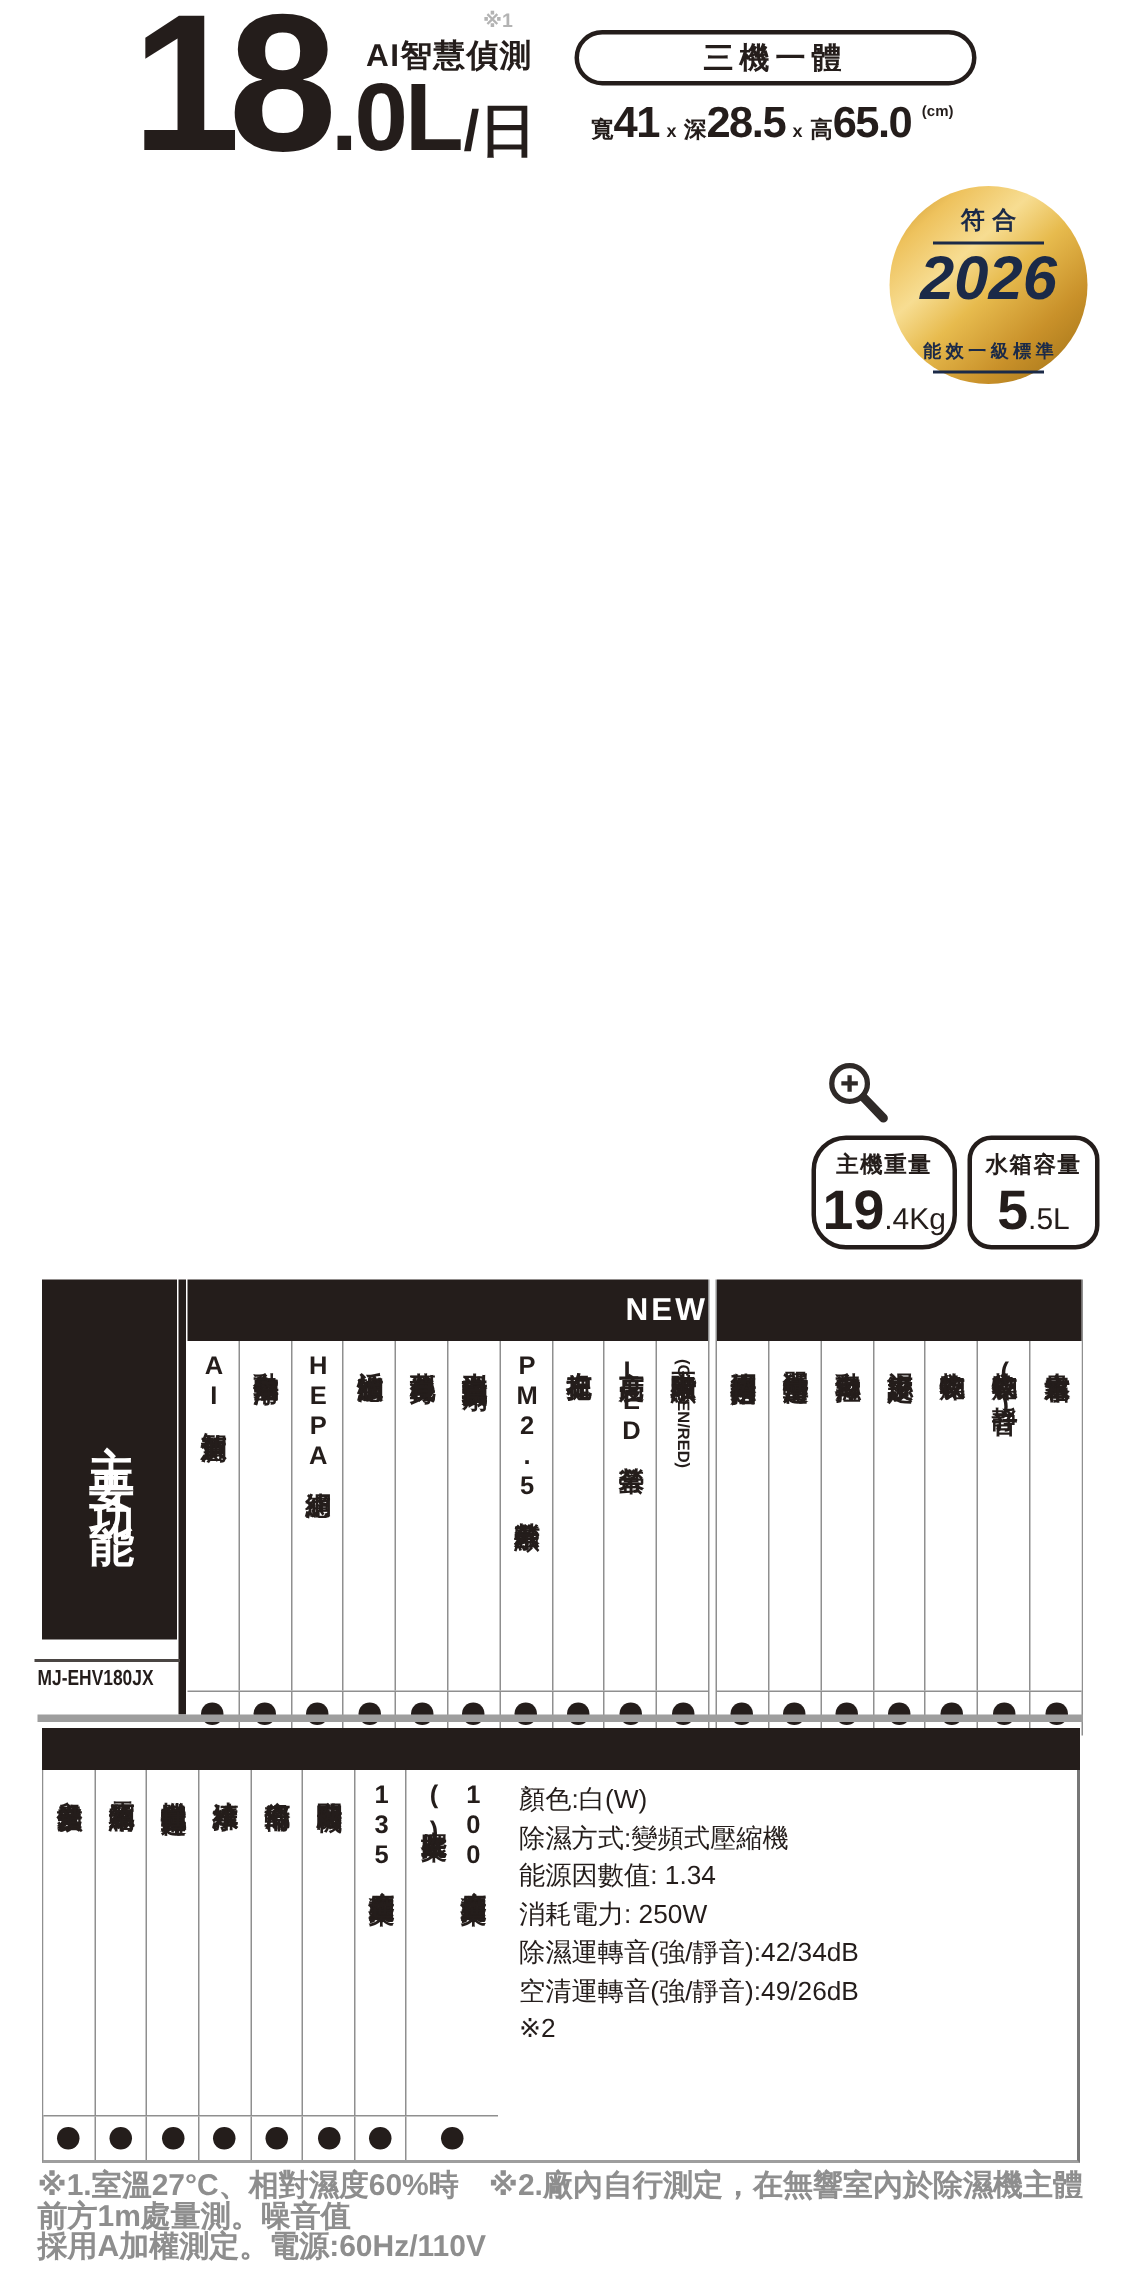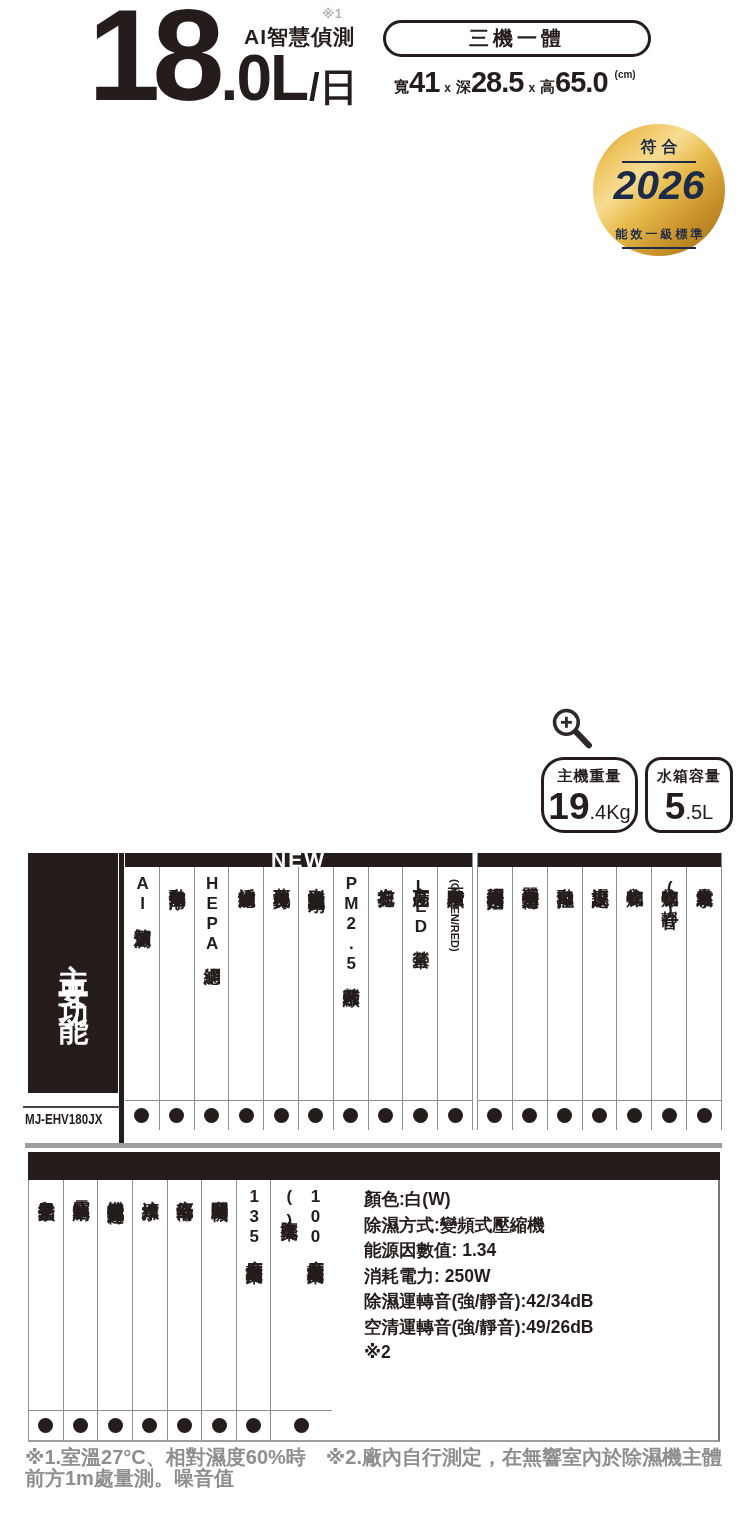--- a/index.html
+++ b/index.html
@@ -46,21 +46,21 @@
 
   
   .stat{top:757px;height:76px;border:3px solid var(--ink);border-radius:16px;text-align:center;background:#fff;}
   .stat-a{left:541px;width:97px;border-radius:23px;}
   .stat-b{left:645px;width:88px;}
   .stat-label{font-size:15px;font-weight:800;margin-top:7px;letter-spacing:1px;}
   .stat-value{font-size:37px;font-weight:800;line-height:1;margin-top:2px;white-space:nowrap;}
   .stat-unit{font-size:20px;font-weight:400;}
 
   
-  .gbar{height:14px;background:var(--ink);display:flex;align-items:center;justify-content:center;}
+  .gbar{height:41px;background:var(--ink);display:flex;align-items:center;justify-content:flex-end;}
   .newlab{color:#fff;font-weight:800;font-size:21px;letter-spacing:2px;}
   .gbody{display:flex;height:233px;background:#fff;}
   .gdots{display:flex;height:30px;border-top:1px solid var(--cell-line);}
   .vcell{flex:1;display:flex;justify-content:center;padding-top:7px;border-left:1px solid var(--cell-line);overflow:hidden;}
   .vcell:first-child{border-left:none;}
   .vcell.wide{flex:1.8;}
   .vwrap{writing-mode:vertical-rl;text-orientation:upright;font-size:17px;font-weight:700;line-height:1.55;letter-spacing:1px;}
   .vline{white-space:nowrap;}
   .sideways{text-orientation:sideways;font-size:11px;letter-spacing:0;}
   .vdot{flex:1;border-left:1px solid var(--cell-line);display:flex;align-items:center;justify-content:center;}
@@ -83,21 +83,21 @@
   .t1-grayline{position:absolute;left:0;top:290px;width:697px;height:5px;background:var(--line-gray);}
 
   
   .t2{left:25px;top:1152px;width:697px;height:290px;}
   .t2-bar{position:absolute;left:3px;top:0;width:692px;height:28px;background:var(--ink);}
   .t2-cols{position:absolute;left:3px;top:28px;width:304px;border-left:1px solid var(--cell-line);border-bottom:2px solid var(--line-gray);}
   .t2-cols .gbody{height:230px;}
   .t2-specs{position:absolute;left:307px;top:28px;width:388px;height:262px;
             border-right:2px solid #777;border-bottom:2px solid var(--line-gray);
             padding:7px 0 0 14px;}
-  .spec-line{font-size:17.5px;font-weight:700;line-height:25.5px;white-space:nowrap;margin-left:18px;}
+  .spec-line{font-size:17.5px;font-weight:400;line-height:25.5px;white-space:nowrap;}
 
   
   .footer{left:25px;top:1447px;width:705px;color:var(--note-gray);font-size:20px;font-weight:700;line-height:20.5px;}
   .foot-gap{margin-top:4px;}
 </style>
 </head>
 <body>
 
 <div class="page">
 
@@ -383,15 +383,16 @@
         <div class="spec-line">能源因數值: 1.34</div>
         <div class="spec-line">消耗電力: 250W</div>
         <div class="spec-line">除濕運轉音(強/靜音):42/34dB</div>
         <div class="spec-line">空清運轉音(強/靜音):49/26dB</div>
         <div class="spec-line">※2</div>
       </div>
   </div>
 
   <div class="abs footer" id="footNotes">
       <div class="foot-line">※1.室溫27°C、相對濕度60%時　※2.廠內自行測定，在無響室內於除濕機主體前方1m處量測。噪音值</div>
+      <div class="foot-line">採用A加權測定。電源:60Hz/110V</div>
     </div>
 
 </div>
 
 </body></html>

